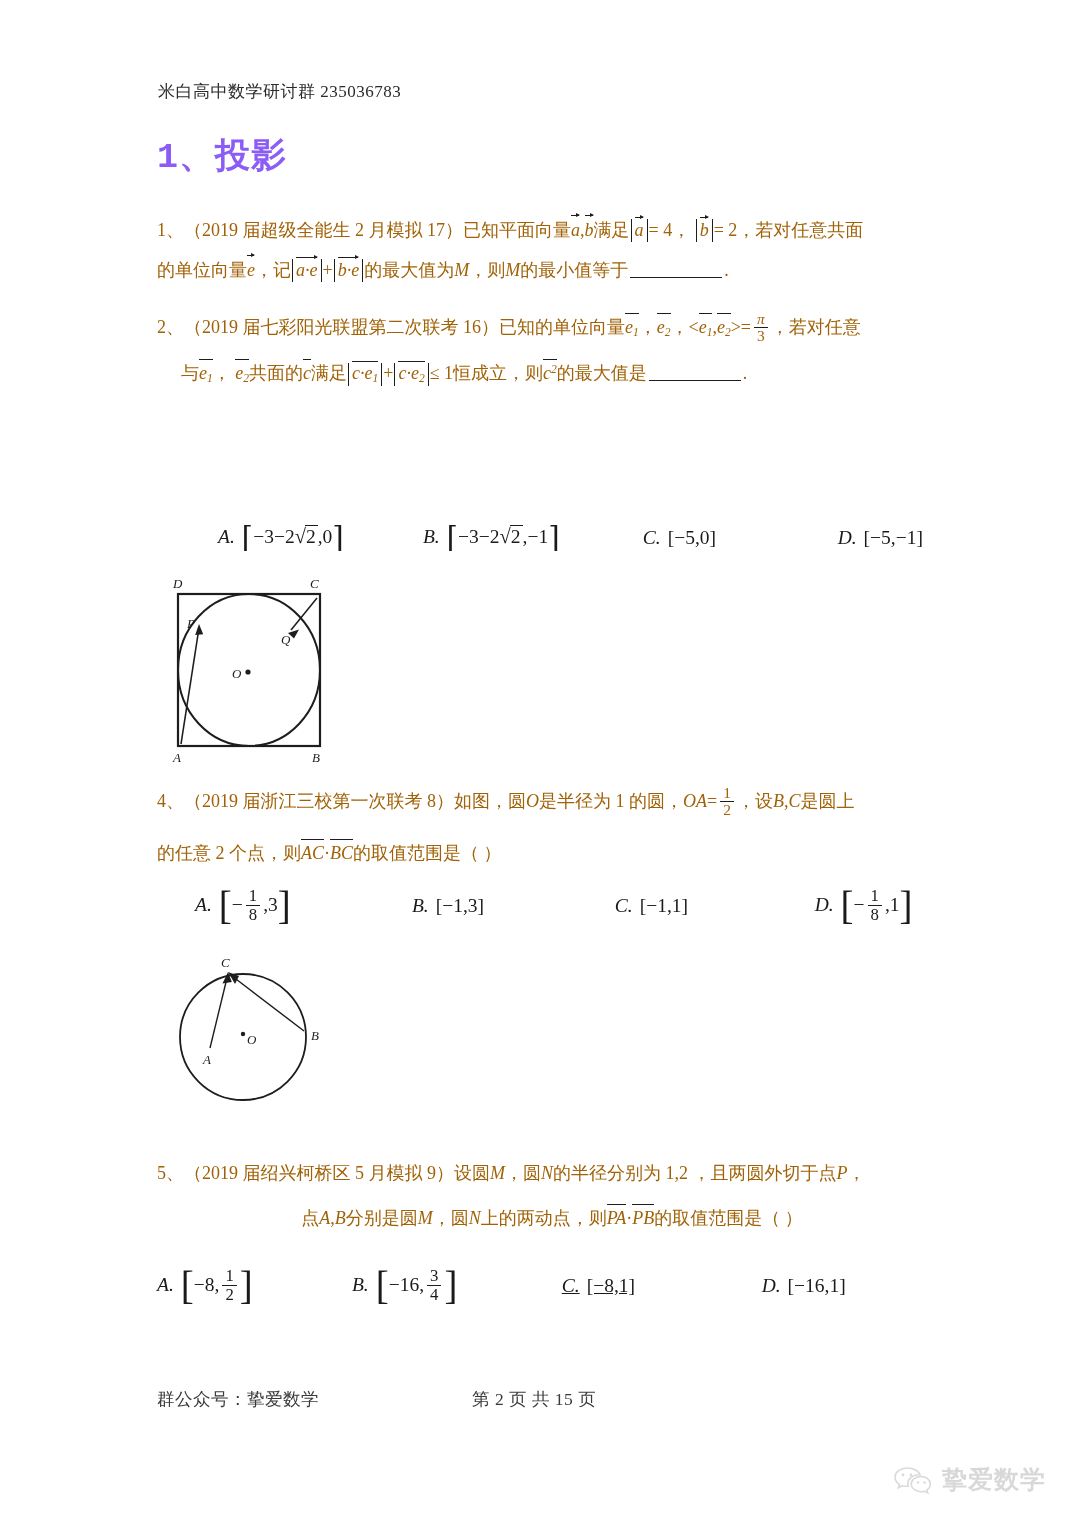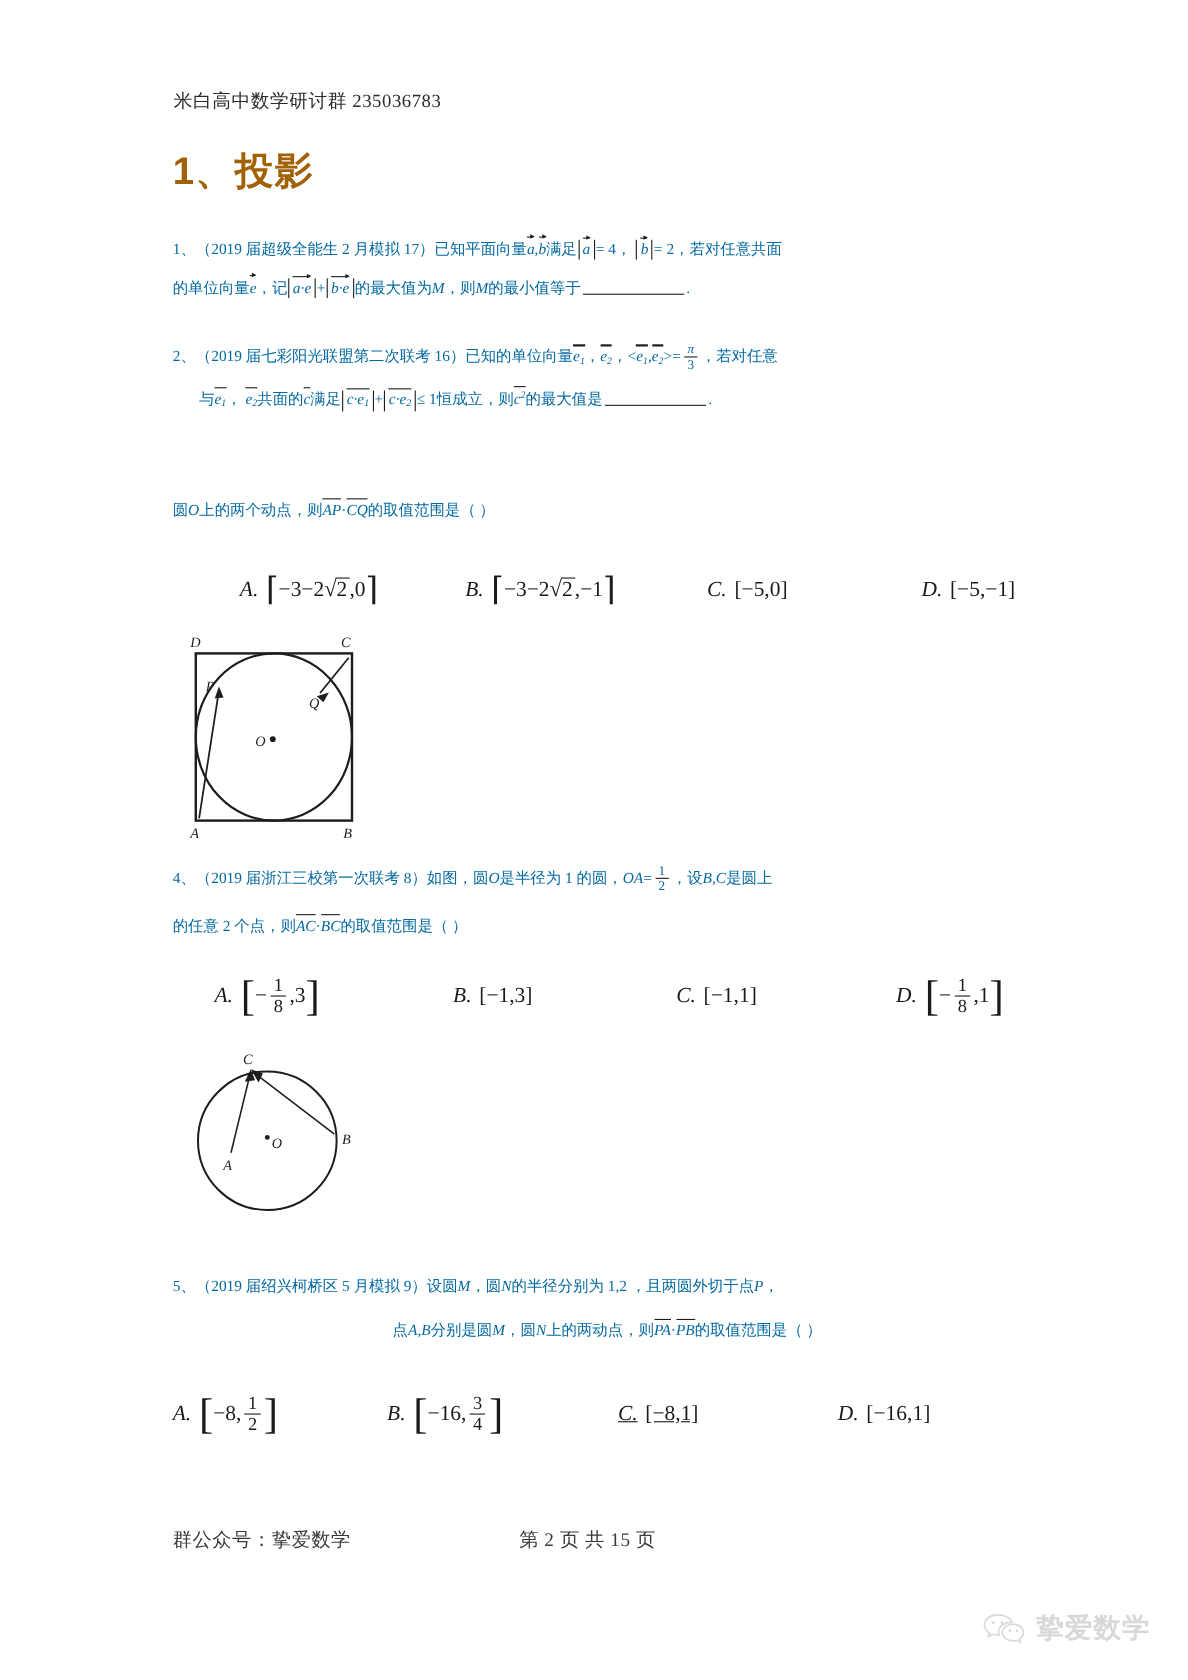--- a/index.html
+++ b/index.html
@@ -33,34 +33,34 @@
     white-space: nowrap;
   }
 
   
   .section-title {
     position: absolute;
     left: 157px;
     top: 132px;
     font-size: 35px;
     font-weight: bold;
-    font-family: Liberation Sans, sans-serif;
+    font-family: Liberation Mono, monospace;
     letter-spacing: 1px;
-    color: #a16207;
+    color: #8b5cf6;
     text-align: center;
   }
 
   
   .problem {
     position: absolute;
     left: 157px;
     width: 790px;
-    font-size: 14px;
+    font-size: 18px;
     line-height: 1.28;
-    color: #0369a1;
+    color: #a16207;
   }
   .pline {
     display: block;
     white-space: nowrap;
     margin-bottom: 16px;
   }
   .pline.indent { padding-left: 24px; }
 
   
   .mi { font-style: italic; font-family: "Liberation Serif", serif; }
@@ -213,23 +213,20 @@
   <div class="problem" style="top:312px;">
     <span class="pline">
       <span>2、</span><span>（2019 届七彩阳光联盟第二次联考 16）</span><span>已知的单位向量</span><span class="vecbar"><span>e</span><span class="sub">1</span></span><span>，</span><span class="vecbar"><span>e</span><span class="sub">2</span></span><span>，</span><span>&lt;</span><span class="vecbar"><span>e</span><span class="sub">1</span></span><span>,</span><span class="vecbar"><span>e</span><span class="sub">2</span></span><span>&gt;=</span><span class="frac"><span class="num mi">π</span><span class="den">3</span></span><span>，若对任意</span>
     </span>
     <span class="pline indent" style="margin-top:4px;">
       <span>与</span><span class="vecbar"><span>e</span><span class="sub">1</span></span><span>，&nbsp;</span><span class="vecbar"><span>e</span><span class="sub">2</span></span><span>共面的</span><span class="vecbar">c</span><span>满足</span><span class="abs"><span class="vecbar"><span>c·e</span><span class="sub">1</span></span></span><span>+</span><span class="abs"><span class="vecbar"><span>c·e</span><span class="sub">2</span></span></span><span>≤ 1</span><span>恒成立，则</span><span class="vecbar"><span>c</span><span class="sup">2</span></span><span>的最大值是</span><span class="blank"></span><span>.</span>
     </span>
   </div>
 
   <div class="problem" style="top:456px;">
-    <span class="pline">
-      <span>圆</span><span class="mi">O</span><span>上的两个动点，则</span><span class="vecbar">AP</span><span>·</span><span class="vecbar">CQ</span><span>的取值范围是（        ）</span>
-    </span>
   </div>
 
   <div class="options" style="top:525px; left:218px;">
     <span class="opt" style="width:200px;">
       <span class="lbl">A.</span><span class="bigbr">⌈</span><span>−3−2</span><span class="radical">√</span><span class="sqrt">2</span><span>,0</span><span class="bigbr">⌉</span>
     </span>
     <span class="opt" style="width:215px;">
       <span class="lbl">B.</span><span class="bigbr">⌈</span><span>−3−2</span><span class="radical">√</span><span class="sqrt">2</span><span>,−1</span><span class="bigbr">⌉</span>
     </span>
     <span class="opt" style="width:190px;">

